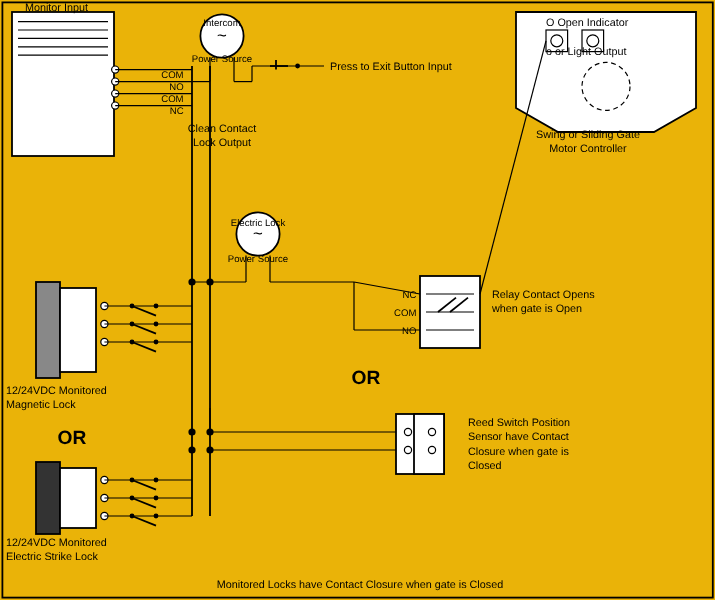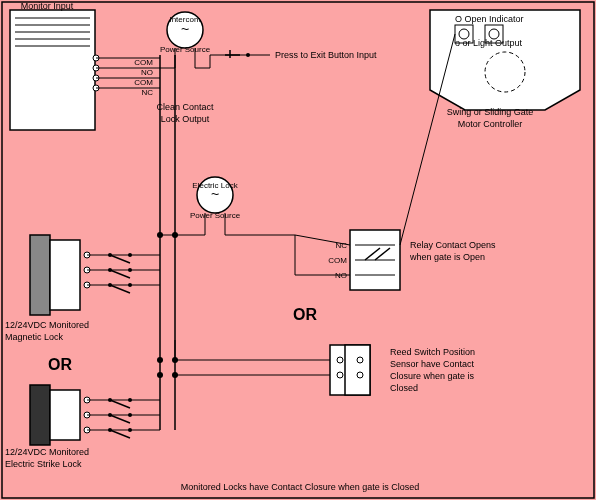--- a/index.html
+++ b/index.html
@@ -9,21 +9,21 @@
       background: #fff;
       font-family: Arial, sans-serif;
       font-size: 11px;
       overflow: hidden;
       position: relative;
     }
     .diagram-container {
       width: 596px;
       height: 500px;
       position: relative;
-      background: #fca5a5;
+      background: #eab308;
     }
     svg {
       position: absolute;
       top: 0;
       left: 0;
       width: 596px;
       height: 500px;
     }
   </style>
 </head>

